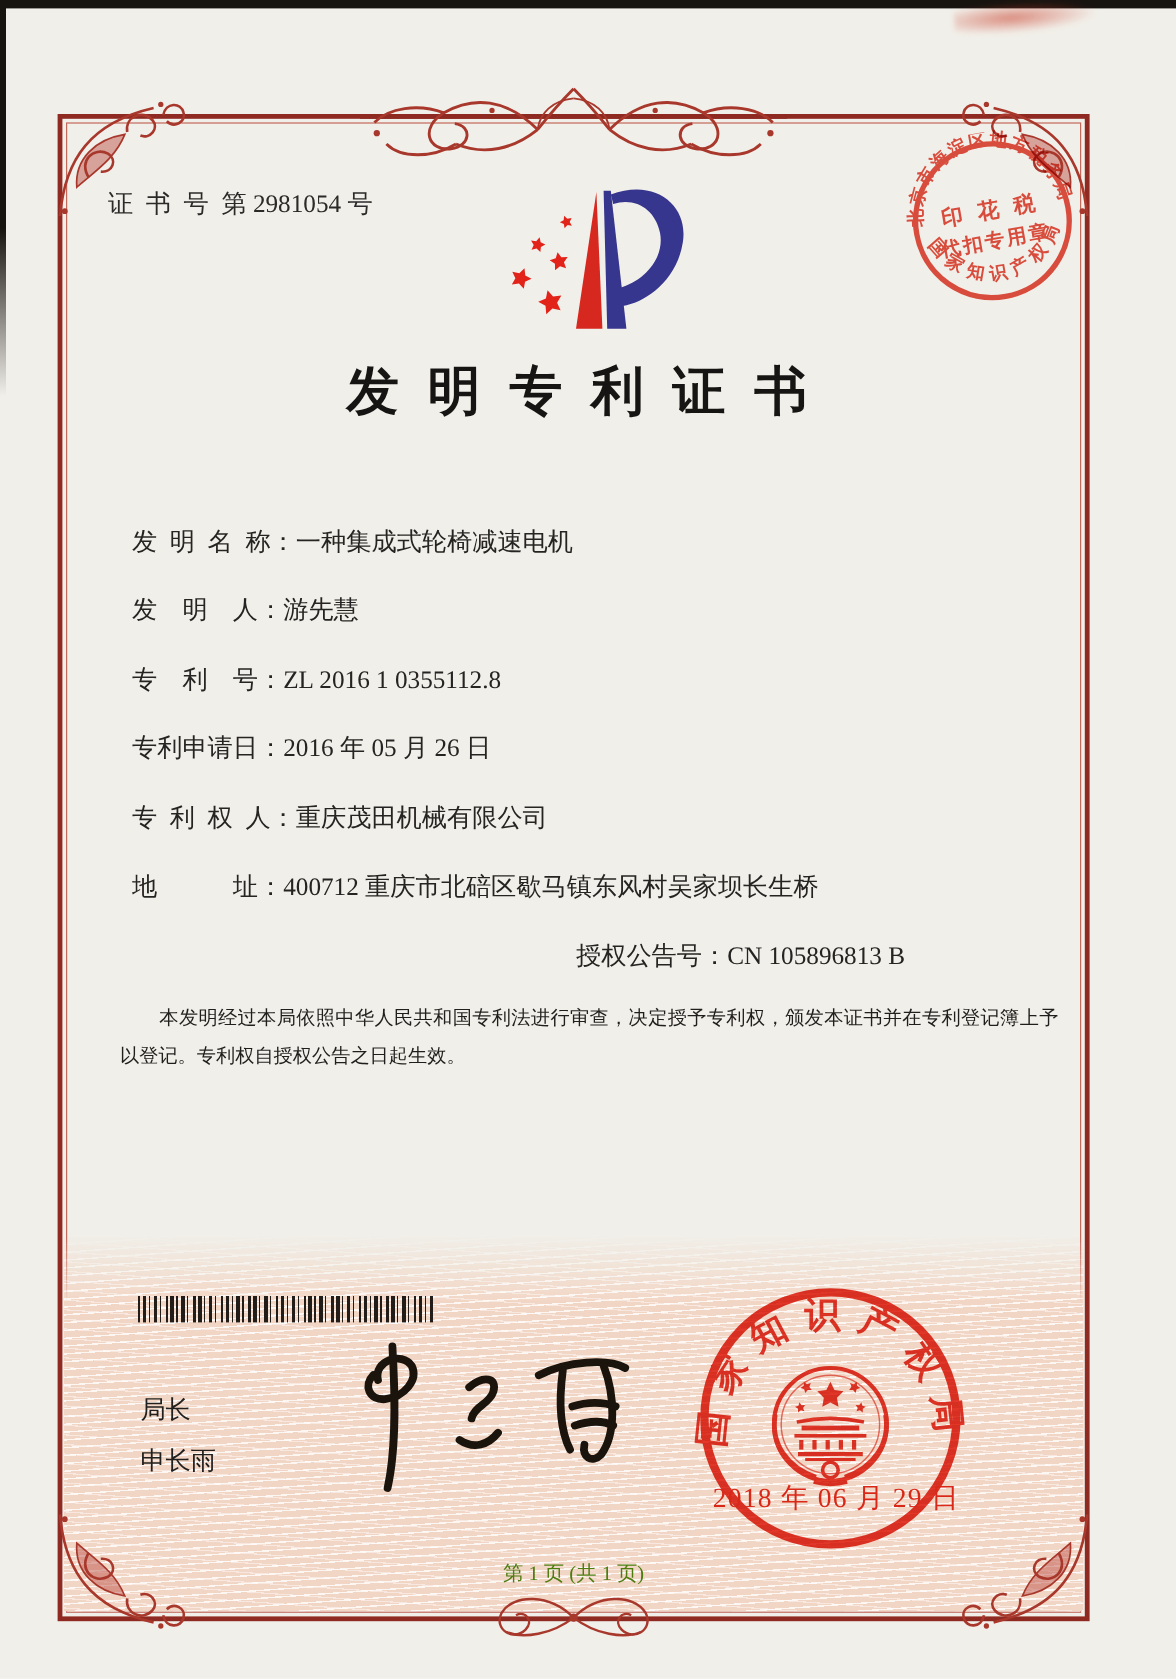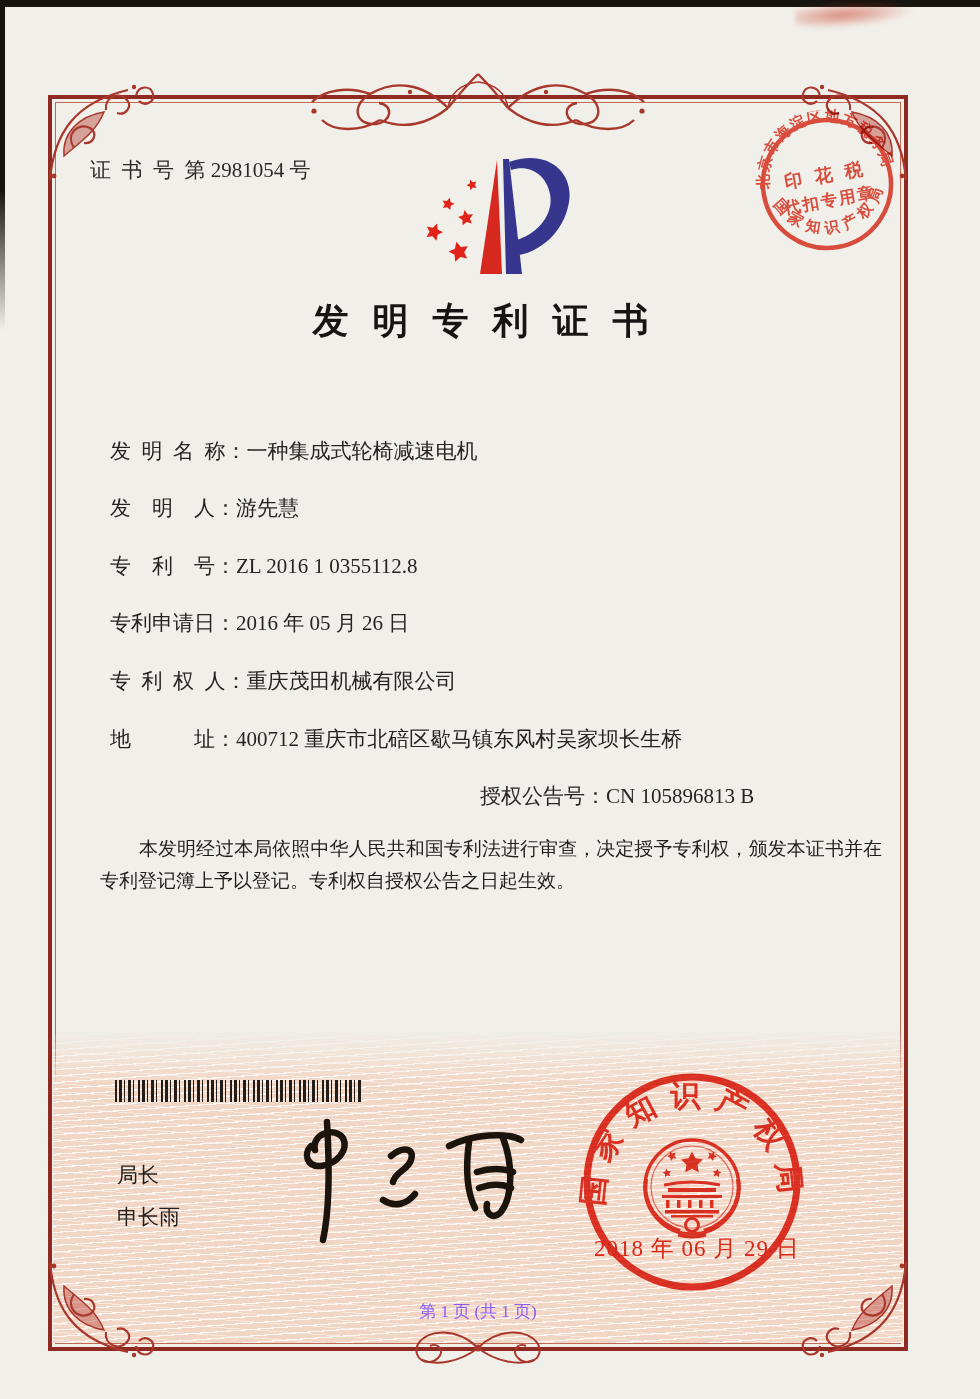--- a/index.html
+++ b/index.html
@@ -10,33 +10,33 @@
   .frame{position:absolute;left:48px;top:95px;width:852px;height:1248px;border:4px solid #8e2a21;}
   .frame::before{content:"";position:absolute;inset:3px;border:1px solid #c4685a;pointer-events:none;}
   .pattern{position:absolute;left:53px;top:1030px;width:850px;height:313px;
     background:
       repeating-linear-gradient(176deg,rgba(255,255,255,.8) 0 1.2px,rgba(255,255,255,0) 1.2px 6.5px),
       repeating-linear-gradient(184deg,rgba(255,255,255,.45) 0 1px,rgba(255,255,255,0) 1px 8px),
       #f2d6c5;
     -webkit-mask-image:linear-gradient(180deg,transparent 0,#000 55px);
     mask-image:linear-gradient(180deg,transparent 0,#000 55px);}
   .cert-no{position:absolute;left:90px;top:156px;font-size:21px;color:#2b2a28;white-space:pre;}
-  .title{position:absolute;left:48px;top:297px;width:860px;text-align:center;font-size:36px;font-weight:bold;color:#171513;letter-spacing:24px;padding-left:29px;box-sizing:border-box;}
+  .title{position:absolute;left:48px;top:297px;width:860px;text-align:center;font-size:44px;font-weight:bold;color:#171513;letter-spacing:24px;padding-left:29px;box-sizing:border-box;}
   .row{position:absolute;left:110px;font-size:21px;color:#262422;white-space:pre;}
   .row .lbl{white-space:pre;}
   .row .pair2{position:absolute;left:370px;top:0;white-space:pre;}
-  .paras{position:absolute;left:100px;top:833px;width:782px;font-size:19px;line-height:31.5px;color:#211f1d;text-align:justify;}
+  .paras{position:absolute;left:100px;top:833px;width:782px;font-size:16px;line-height:31.5px;color:#211f1d;text-align:justify;}
   .paras p{margin:0;text-indent:2.05em;}
   .barcode{position:absolute;left:115px;top:1080px;width:248px;height:22px;background:repeating-linear-gradient(90deg,#221d18 0 2px,transparent 2px 4px,#221d18 4px 7px,transparent 7px 9px,#221d18 9px 10px,transparent 10px 13px,#221d18 13px 16px,transparent 16px 18px,#221d18 18px 19px,transparent 19px 23px);}
   .issuer-title{position:absolute;left:117px;top:1161px;font-size:21px;color:#22201e;}
   .issuer-name{position:absolute;left:117px;top:1203px;font-size:21px;color:#22201e;font-family:Liberation Mono, monospace;}
   .sign-svg{position:absolute;left:263px;top:1116px;}
   .seal-svg{position:absolute;left:577px;top:1067px;mix-blend-mode:multiply;}
   .seal-date{position:absolute;left:594px;top:1233px;font-size:23px;color:#d92718;letter-spacing:1px;white-space:pre;z-index:6;}
-  .footer{position:absolute;left:48px;top:1300px;width:860px;text-align:center;font-size:17px;color:#8b5cf6;white-space:pre;}
+  .footer{position:absolute;left:48px;top:1300px;width:860px;text-align:center;font-size:17px;color:#4d7c0f;white-space:pre;}
   .stamp-wrap{position:absolute;left:753px;top:110px;width:148px;height:148px;transform:rotate(-10deg);z-index:5;mix-blend-mode:multiply;}
   .logo-svg{position:absolute;left:402px;top:152px;}
   .orn{position:absolute;pointer-events:none;}
   .hidden-defs{position:absolute;width:0;height:0;overflow:hidden;}
 </style>
 </head>
 <body>
 
 <svg class="hidden-defs" aria-hidden="true">
   <defs>

